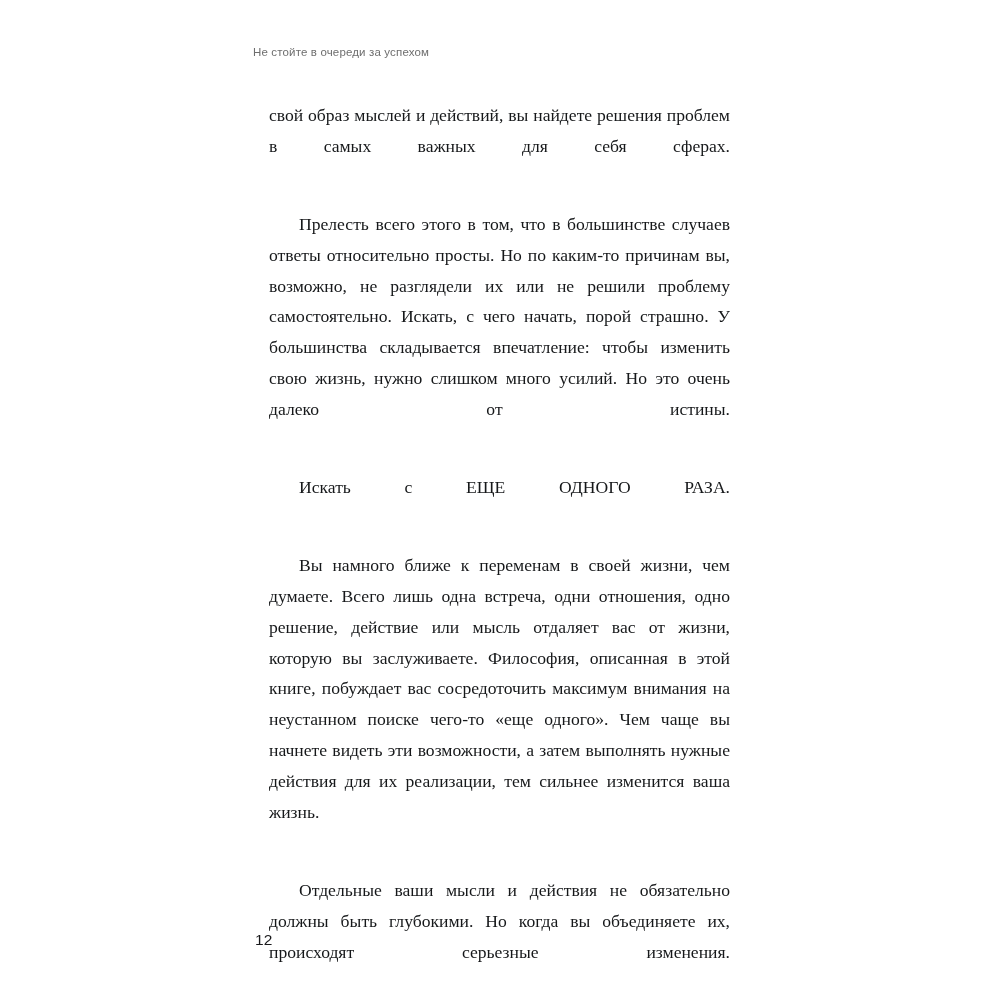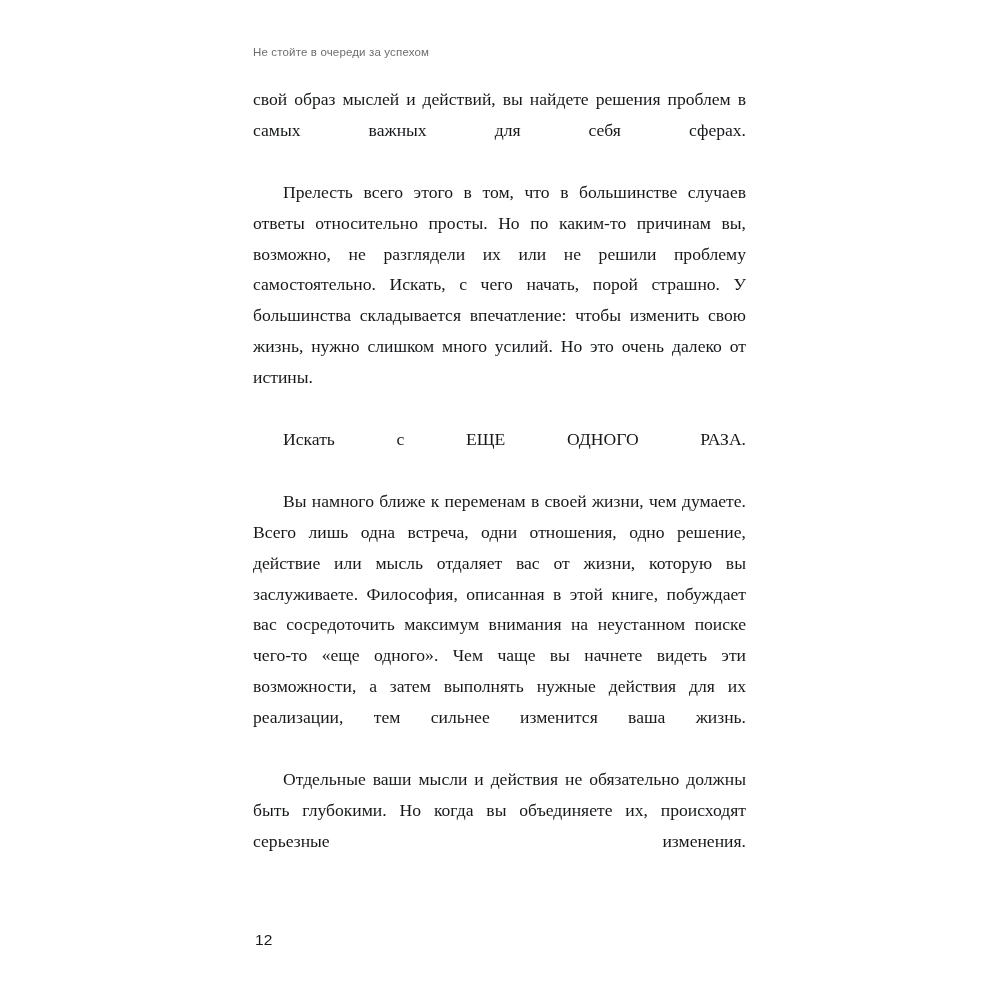--- a/index.html
+++ b/index.html
@@ -39,21 +39,21 @@
 
   
   .text-column {
     position: absolute;
     left: 253px;
     top: 84px;
     width: 493px;
   }
 
   p.para {
-    margin: 0;
+    margin: 16px;
     padding: 0;
     font-size: 17.6px;
     line-height: 30.9px;
     text-align: justify;
     text-justify: inter-word;
     text-indent: 30px;
     color: #16181a;
     hyphens: manual;
     word-spacing: 0.1px;
   }

